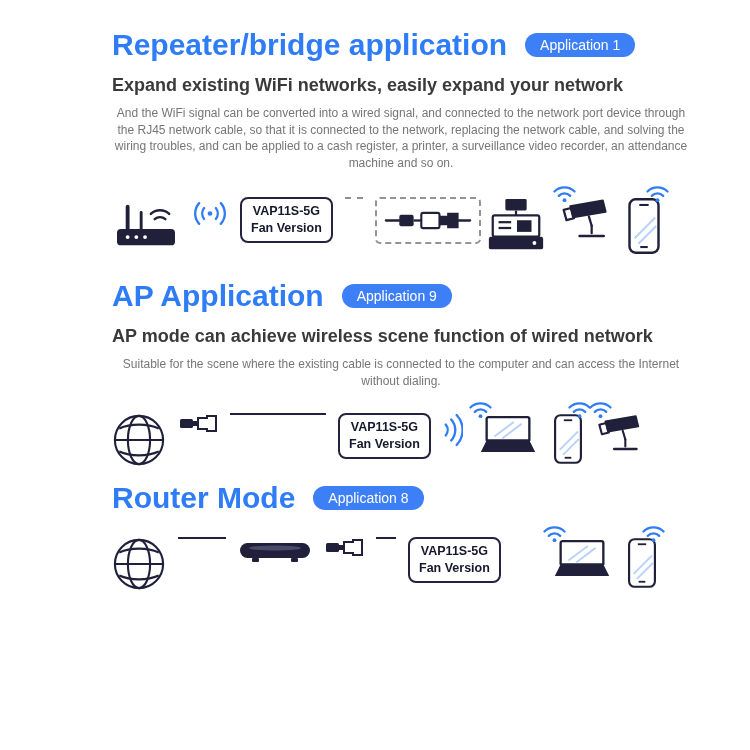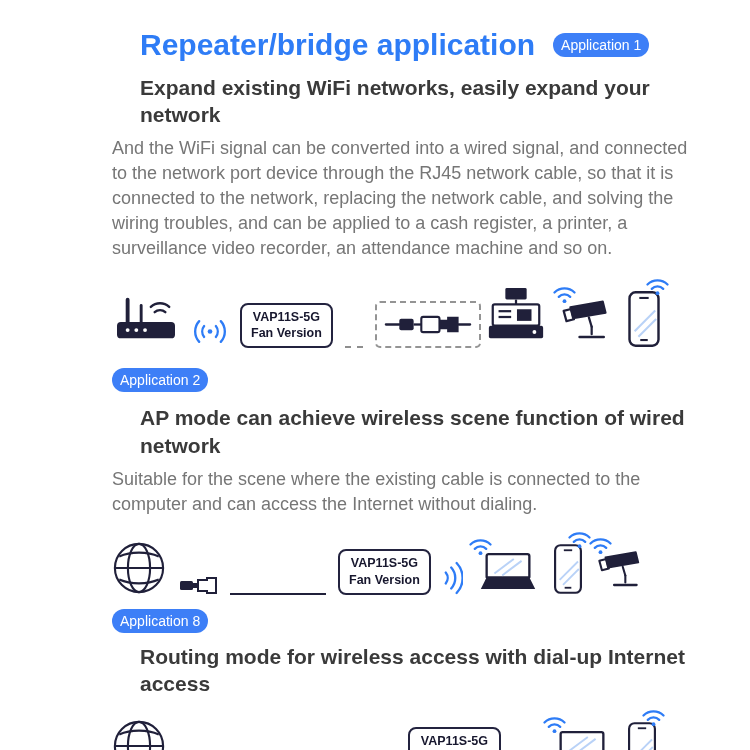--- a/index.html
+++ b/index.html
@@ -1,29 +1,29 @@
 <!DOCTYPE html>
 <html><head>
 <meta charset="utf-8">
 <style>
   *{margin:0;padding:0;box-sizing:border-box;}
   html,body{width:750px;height:750px;}
   body{background:#ffffff;overflow:hidden;font-family:"Liberation Sans",sans-serif;}
   .page{width:750px;height:750px;padding:28px 36px 0 112px;}
 
   .sec-head{display:flex;align-items:center;gap:18px;}
-  .title{font-size:30px;line-height:1.12;font-weight:700;color:#2e7cf6;margin-left:28px;}
-  .badge{flex:none;background:#3d7ff7;color:#fff;font-size:14px;line-height:1;padding:5px 8px;border-radius:14px;font-weight:400;}
-  .subtitle{margin-top:12px;font-size:21px;line-height:1.3;font-weight:700;color:#3a3a3a;margin-left:28px;}
-  .bodytext{margin-top:8px;font-size:18px;line-height:1.38;color:#767676;max-width:578px;}
+  .title{font-size:30px;line-height:1.12;font-weight:700;color:#2e7cf6;}
+  .badge{flex:none;background:#3d7ff7;color:#fff;font-size:14px;line-height:1;padding:5px 15px;border-radius:14px;font-weight:400;}
+  .subtitle{margin-top:12px;font-size:18px;line-height:1.3;font-weight:700;color:#3a3a3a;}
+  .bodytext{margin-top:8px;font-size:12px;line-height:1.38;color:#767676;max-width:578px;text-align:center;}
   .section.s2{margin-top:20px;}
   .section.s3{margin-top:14px;}
   .s3 .subtitle{margin-top:10px;}
 
-  .diagram{display:flex;align-items:flex-end;gap:12px;margin-top:10px;padding-top:16px;}
+  .diagram{display:flex;align-items:flex-start;gap:12px;margin-top:10px;padding-top:16px;}
   .d2{margin-top:8px;}
   .d3{margin-top:6px;}
 
   .ic{display:block;flex:none;}
   .ic-router{width:68px;height:58px;}
   .ic-emitter{width:36px;height:33px;}
   .ic-arcs{width:20px;height:34px;}
   .ic-wifi{width:27px;height:21px;}
   .ic-cable{width:88px;height:27px;}
   .ic-register{width:62px;height:62px;margin-left:-8px;}
@@ -205,21 +205,22 @@
           </svg>
         <svg class="ic ic-phone">
             <use href="#sym-phone"></use>
           </svg>
       </div>
     </div>
   </section>
 
   <section class="section s2">
     <div class="sec-head">
-      <span class="badge">Application 2</span>
+      <h2 class="title">AP Application</h2>
+      <span class="badge">Application 9</span>
     </div>
     <p class="subtitle">AP mode can achieve wireless scene function of wired network</p>
     <p class="bodytext">Suitable for the scene where the existing cable is connected to the computer and can access the Internet without dialing.</p>
 
     <div class="diagram d2">
       <svg class="ic ic-globe">
           <use href="#sym-globe"></use>
         </svg>
       <svg class="ic ic-plug">
           <use href="#sym-plug"></use>
@@ -254,23 +255,23 @@
           </svg>
         <svg class="ic ic-camera-s">
             <use href="#sym-camera"></use>
           </svg>
       </div>
     </div>
   </section>
 
   <section class="section s3">
     <div class="sec-head">
+      <h2 class="title">Router Mode</h2>
       <span class="badge">Application 8</span>
     </div>
-    <p class="subtitle">Routing mode for wireless access with dial-up Internet access</p>
 
     <div class="diagram d3">
       <svg class="ic ic-globe">
           <use href="#sym-globe"></use>
         </svg>
       <div class="wire w48"></div>
       <svg class="ic ic-flatrouter">
           <use href="#sym-flatrouter"></use>
         </svg>
       <svg class="ic ic-plug">

